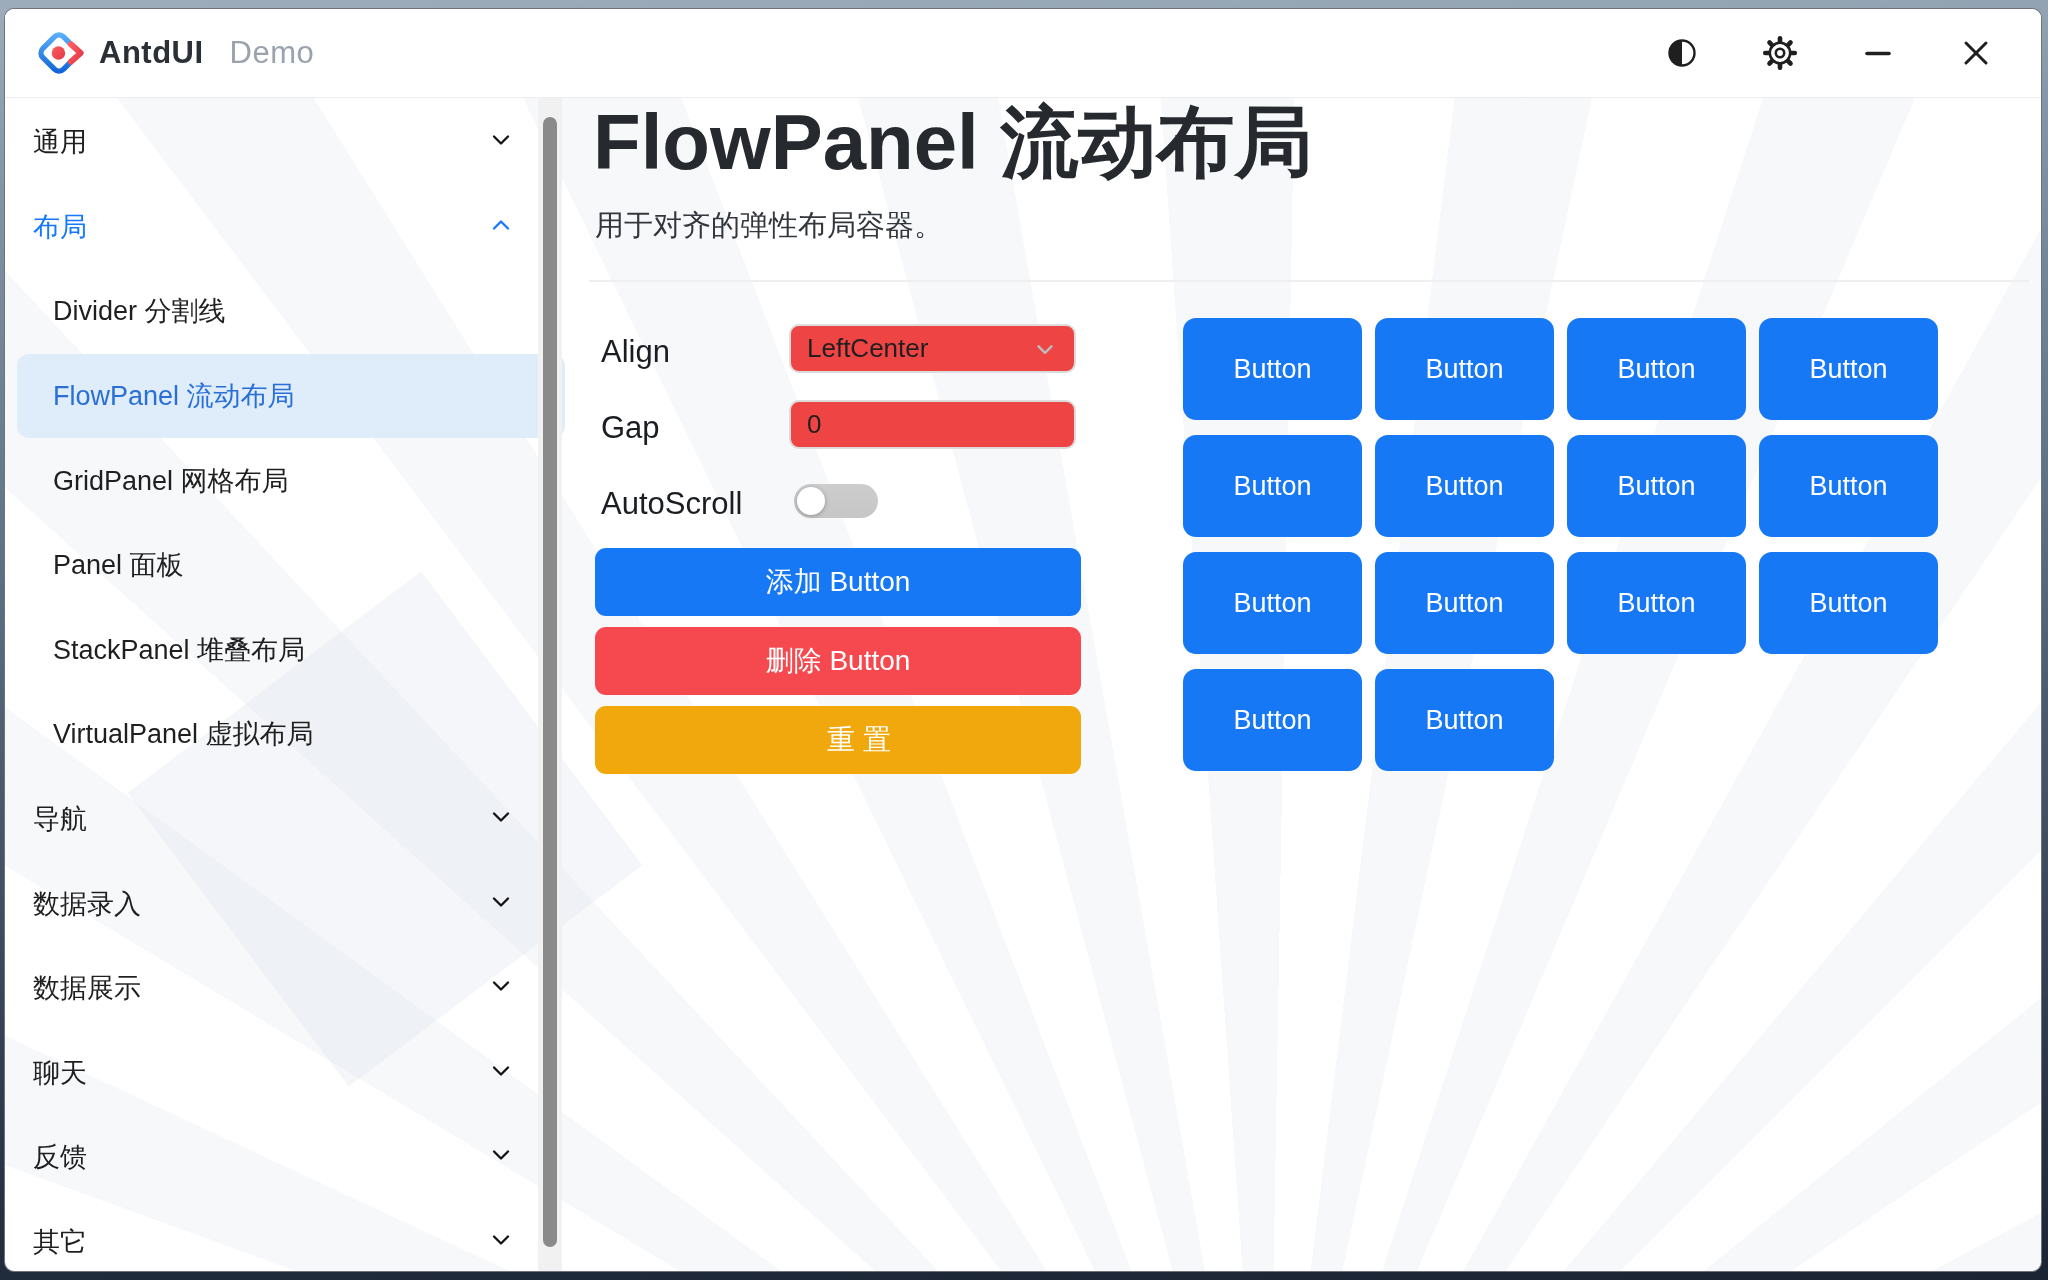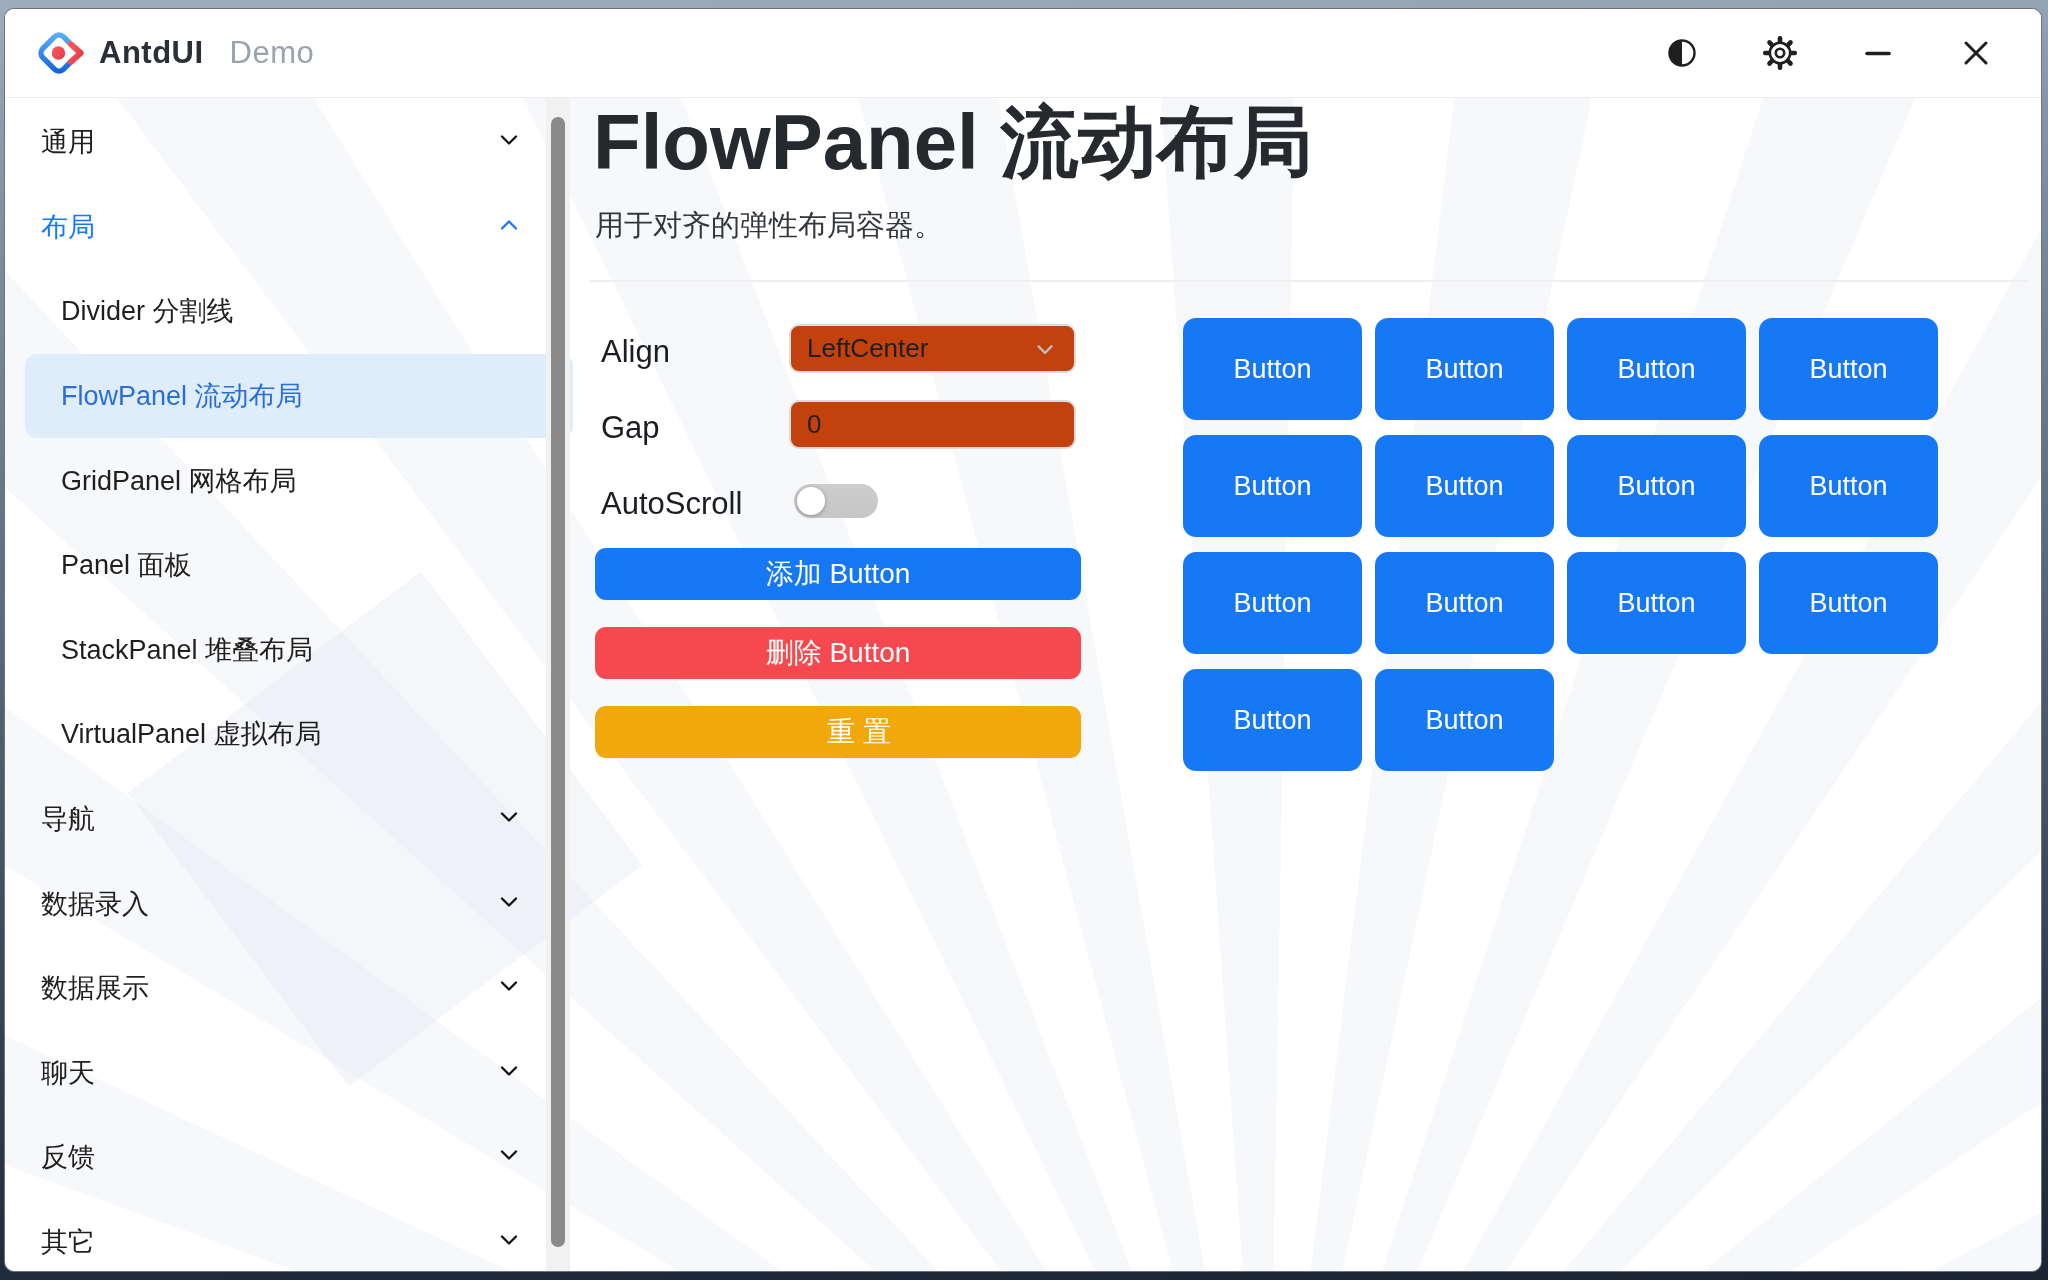--- a/index.html
+++ b/index.html
@@ -44,21 +44,21 @@
   .tb-suffix{color:#9aa3ad;font-weight:400;}
   .tb-actions{margin-left:auto;display:flex;align-items:center;gap:36px;margin-right:34px;}
   .tb-btn{width:62px;height:56px;display:flex;align-items:center;justify-content:center;
     background:transparent;border:none;cursor:pointer;border-radius:8px;}
   .tb-btn svg{display:block;}
 
   
   .app{position:absolute;left:0;top:89px;right:0;bottom:0;}
 
   
-  .sidebar{position:absolute;left:8px;top:0;bottom:0;width:560px;background:transparent;}
+  .sidebar{position:absolute;left:0;top:0;bottom:0;width:560px;background:transparent;}
   .nav{position:absolute;left:0;top:2px;right:0;}
   .nav-row{
     height:84.6px;display:flex;align-items:center;position:relative;
     margin-left:12px;width:548px;border-radius:12px;box-sizing:border-box;cursor:pointer;
   }
   .nav-row .nav-label{font-size:27px;color:var(--ink);}
   .nav-row.group{padding-left:16px;}
   .nav-row.child{padding-left:36px;text-align:center;}
   .nav-row.group.expanded .nav-label{color:var(--accent);}
   .nav-row.selected{background:var(--selbg);}
@@ -84,42 +84,42 @@
   .page-sub{position:absolute;left:30px;top:108px;font-size:29px;color:#33373c;}
   .main-divider{position:absolute;left:24px;right:12px;top:182px;height:2px;background:#efefef;}
 
   
   .ctl-label{position:absolute;left:36px;font-size:31px;color:#1a1d21;}
   .lbl-align{top:236px;}
   .lbl-gap{top:312px;}
   .lbl-autoscroll{top:388px;}
   .field{
     position:absolute;left:224px;width:287px;height:49px;box-sizing:border-box;
-    border:2px solid #dcdcdc;border-radius:10px;background:#c2410c;
+    border:2px solid #dcdcdc;border-radius:10px;background:#ef4444;
     display:flex;align-items:center;padding:0 16px;font-size:26px;color:#1f1f1f;
   }
   .fld-align{top:226px;cursor:pointer;}
   .fld-gap{top:302px;}
   .fld-gap input{
     border:none;outline:none;width:100%;font-size:26px;color:#1f1f1f;
     font-family:inherit;background:transparent;padding:0;
   }
   .fld-chevron{margin-left:auto;}
   .toggle{
     position:absolute;left:229px;top:386px;width:84px;height:34px;border-radius:17px;
     background:linear-gradient(180deg,#cdcdcd,#c6c6c6);cursor:pointer;
   }
   .toggle .knob{
     position:absolute;left:3px;top:3px;width:28px;height:28px;border-radius:50%;
     background:#fff;box-shadow:0 1px 4px rgba(0,0,0,.28);
   }
 
   
   .act-btn{
-    position:absolute;left:30px;width:486px;height:52px;border:none;border-radius:11px;
+    position:absolute;left:30px;width:486px;height:68px;border:none;border-radius:11px;
     color:#fff;font-size:28px;font-family:inherit;cursor:pointer;
     display:flex;align-items:center;justify-content:center;
   }
   .act-add{top:450px;background:var(--primary);}
   .act-del{top:529px;background:var(--danger);}
   .act-reset{top:608px;background:var(--warning);padding-left:48px;}
 
   
   .demo-grid{
     position:absolute;left:618px;top:220px;width:756px;

